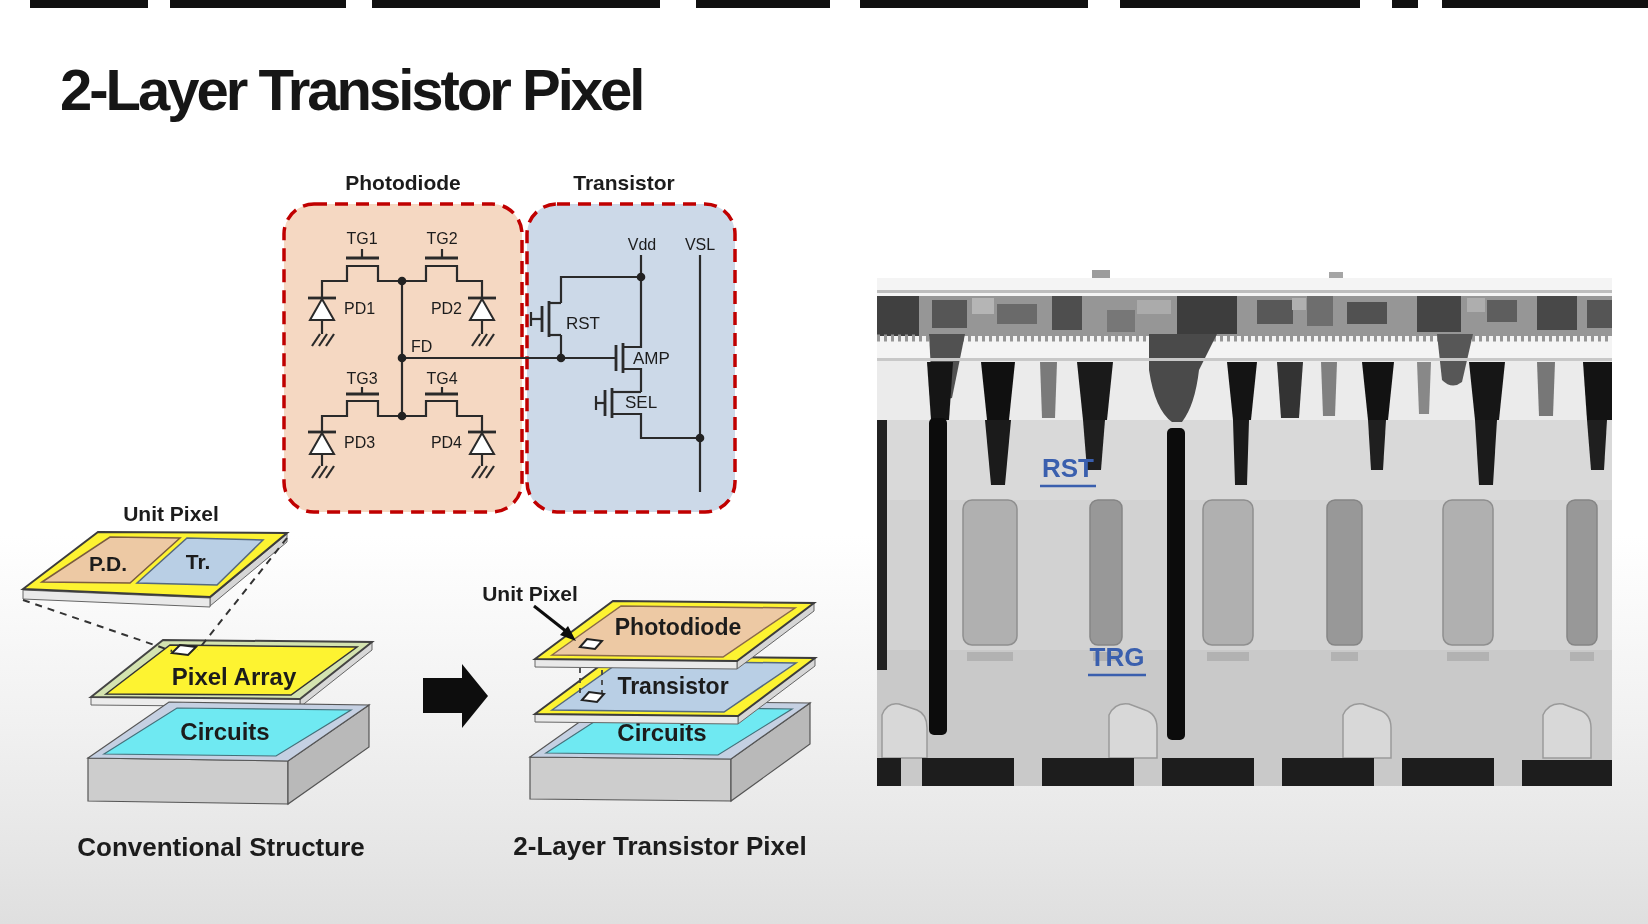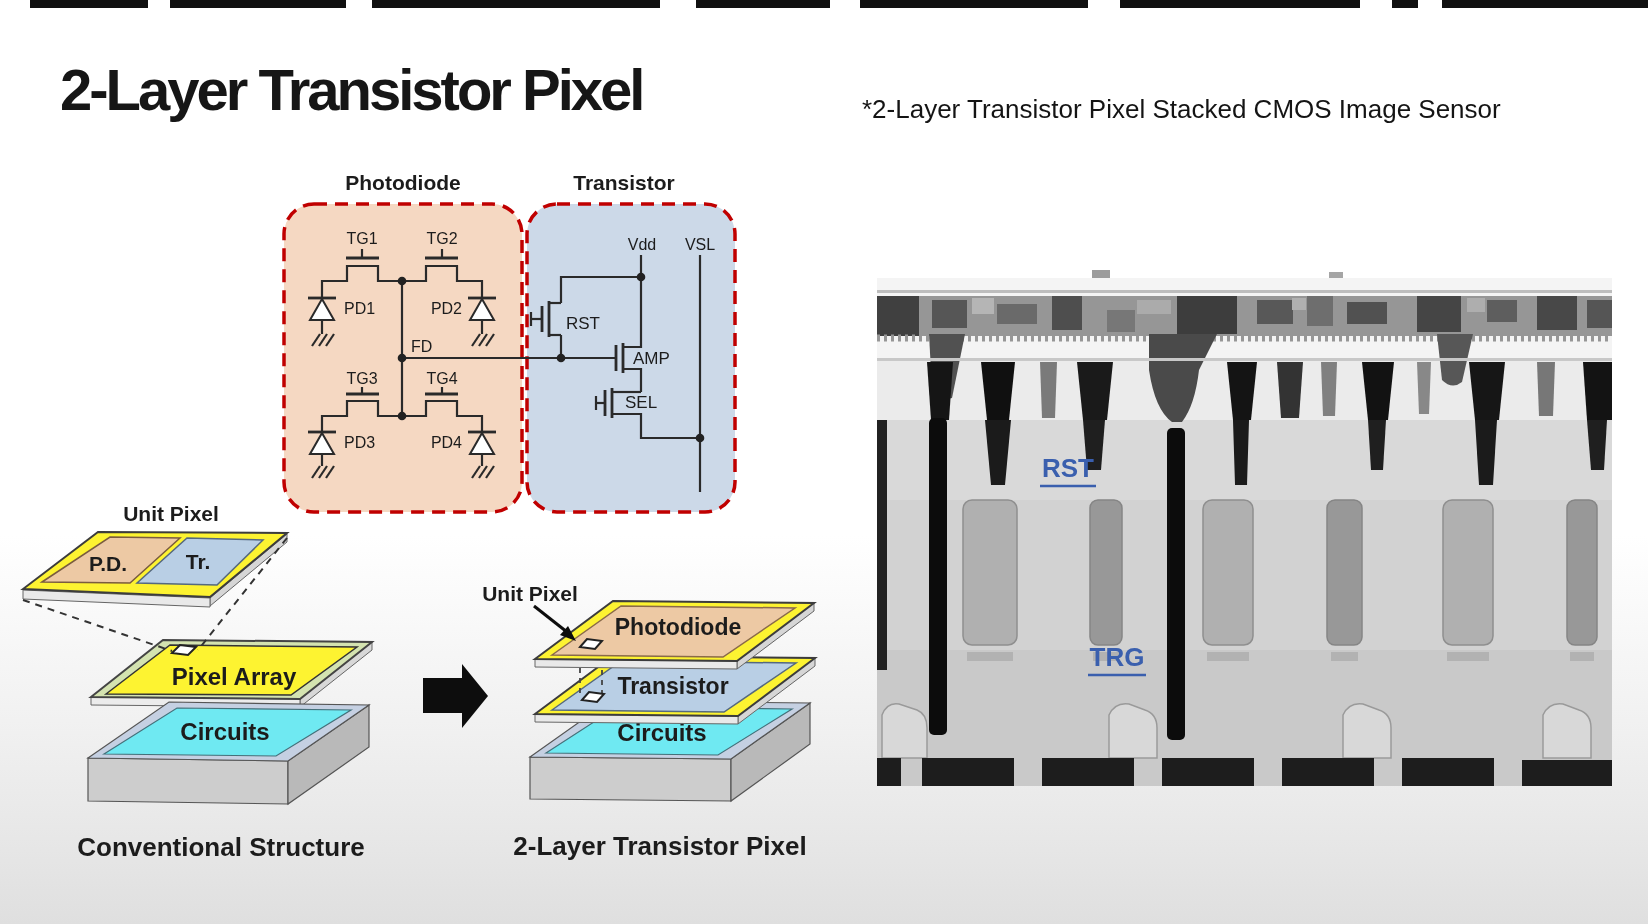--- a/index.html
+++ b/index.html
@@ -34,21 +34,20 @@
     <div class="topseg" style="left:170px;width:176px;"></div>
     <div class="topseg" style="left:372px;width:288px;"></div>
     <div class="topseg" style="left:696px;width:134px;"></div>
     <div class="topseg" style="left:860px;width:228px;"></div>
     <div class="topseg" style="left:1120px;width:240px;"></div>
     <div class="topseg" style="left:1392px;width:26px;"></div>
     <div class="topseg" style="left:1442px;width:206px;"></div>
   </div>
 
   <div class="title">2-Layer Transistor Pixel</div>
-  <div class="subtitle">*2-Layer Transistor Pixel Stacked CMOS Image Sensor</div>
 
   <svg class="abs" style="left:266px;top:158px;" width="486" height="364" viewBox="266 158 486 364">
     <text class="hdr" x="403" y="190" text-anchor="middle">Photodiode</text>
     <text class="hdr" x="624" y="190" text-anchor="middle">Transistor</text>
 
     <rect x="284" y="204" width="238" height="308" rx="30" fill="#f5d8c2" stroke="#c00000" stroke-width="3.5" stroke-dasharray="13 8"></rect>
     <rect x="527" y="204" width="208" height="308" rx="30" fill="#ccd9e8" stroke="#c00000" stroke-width="3.5" stroke-dasharray="13 8"></rect>
 
     <g stroke="#2a2a2a" stroke-width="2.2" fill="none">
 

